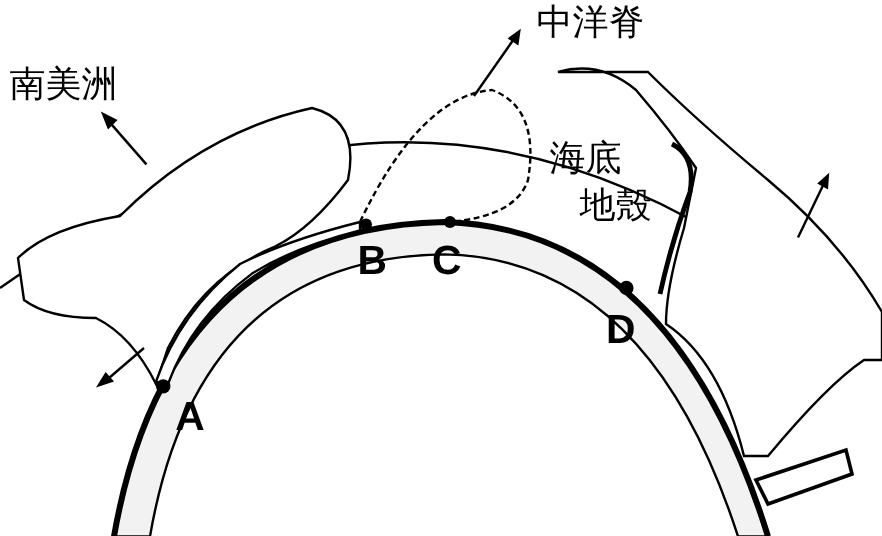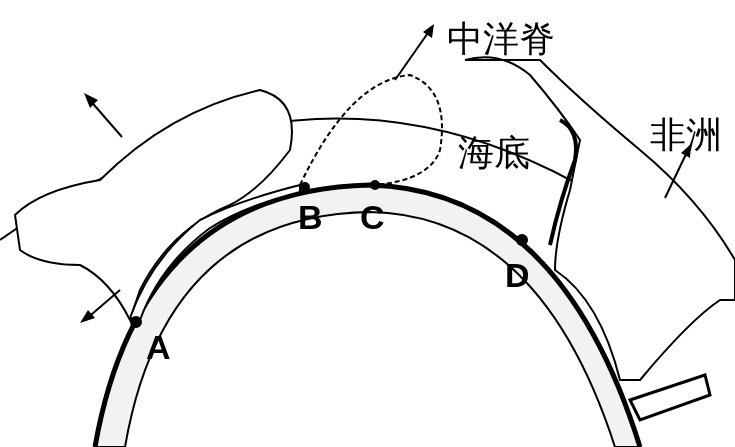--- a/index.html
+++ b/index.html
@@ -1,18 +1,18 @@
 <!DOCTYPE html>
 <html><head>
 <meta charset="utf-8">
 <style>
   html,body{margin:0;padding:0;background:#fff;}
   #stage{position:relative;width:735px;height:447px;overflow:hidden;background:#fff;}
   svg{position:absolute;left:0;top:0;}
-  .lbl{position:absolute;font-family:Liberation Mono, monospace;color:#000;font-size:36px;line-height:1;white-space:nowrap;margin-top:20px;}
+  .lbl{position:absolute;font-family:Liberation Sans, sans-serif;color:#000;font-size:30px;line-height:1;white-space:nowrap;}
   .pt{position:absolute;font-family:"Liberation Sans",sans-serif;font-weight:bold;color:#000;font-size:34px;line-height:1;}
 </style>
 </head>
 <body>
 
 <div id="stage">
   <svg width="735" height="447" viewBox="0 0 735 447">
 
     <path d="M0,240 Q380,-30 735,300" fill="none" stroke="#000" stroke-width="2"></path>
 
@@ -41,21 +41,22 @@
     <polygon points="691,144 690,158 681,153" fill="#000"></polygon>
 
     <circle cx="136" cy="322" r="6" fill="#000"></circle>
     <circle cx="305" cy="187" r="5" fill="#000"></circle>
     <circle cx="375" cy="185" r="5" fill="#000"></circle>
     <circle cx="522" cy="240" r="6" fill="#000"></circle>
 
     <path d="M630,400 L705,375 L710,395 L640,420 Z" fill="#fff" stroke="#000" stroke-width="3"></path>
   </svg>
 
+  <div class="lbl" style="left:8px;top:56px;">南美洲</div>
   <div class="lbl" style="left:447px;top:4px;">中洋脊</div>
-  <div class="lbl" style="left:650px;top:100px;">非洲</div>
   <div class="lbl" style="left:458px;top:118px;">海底</div>
+  <div class="lbl" style="left:483px;top:157px;">地殼</div>
 
   <div class="pt" style="left:146px;top:330px;">A</div>
   <div class="pt" style="left:298px;top:200px;">B</div>
   <div class="pt" style="left:360px;top:200px;">C</div>
   <div class="pt" style="left:505px;top:258px;">D</div>
 </div>
 
 </body></html>

